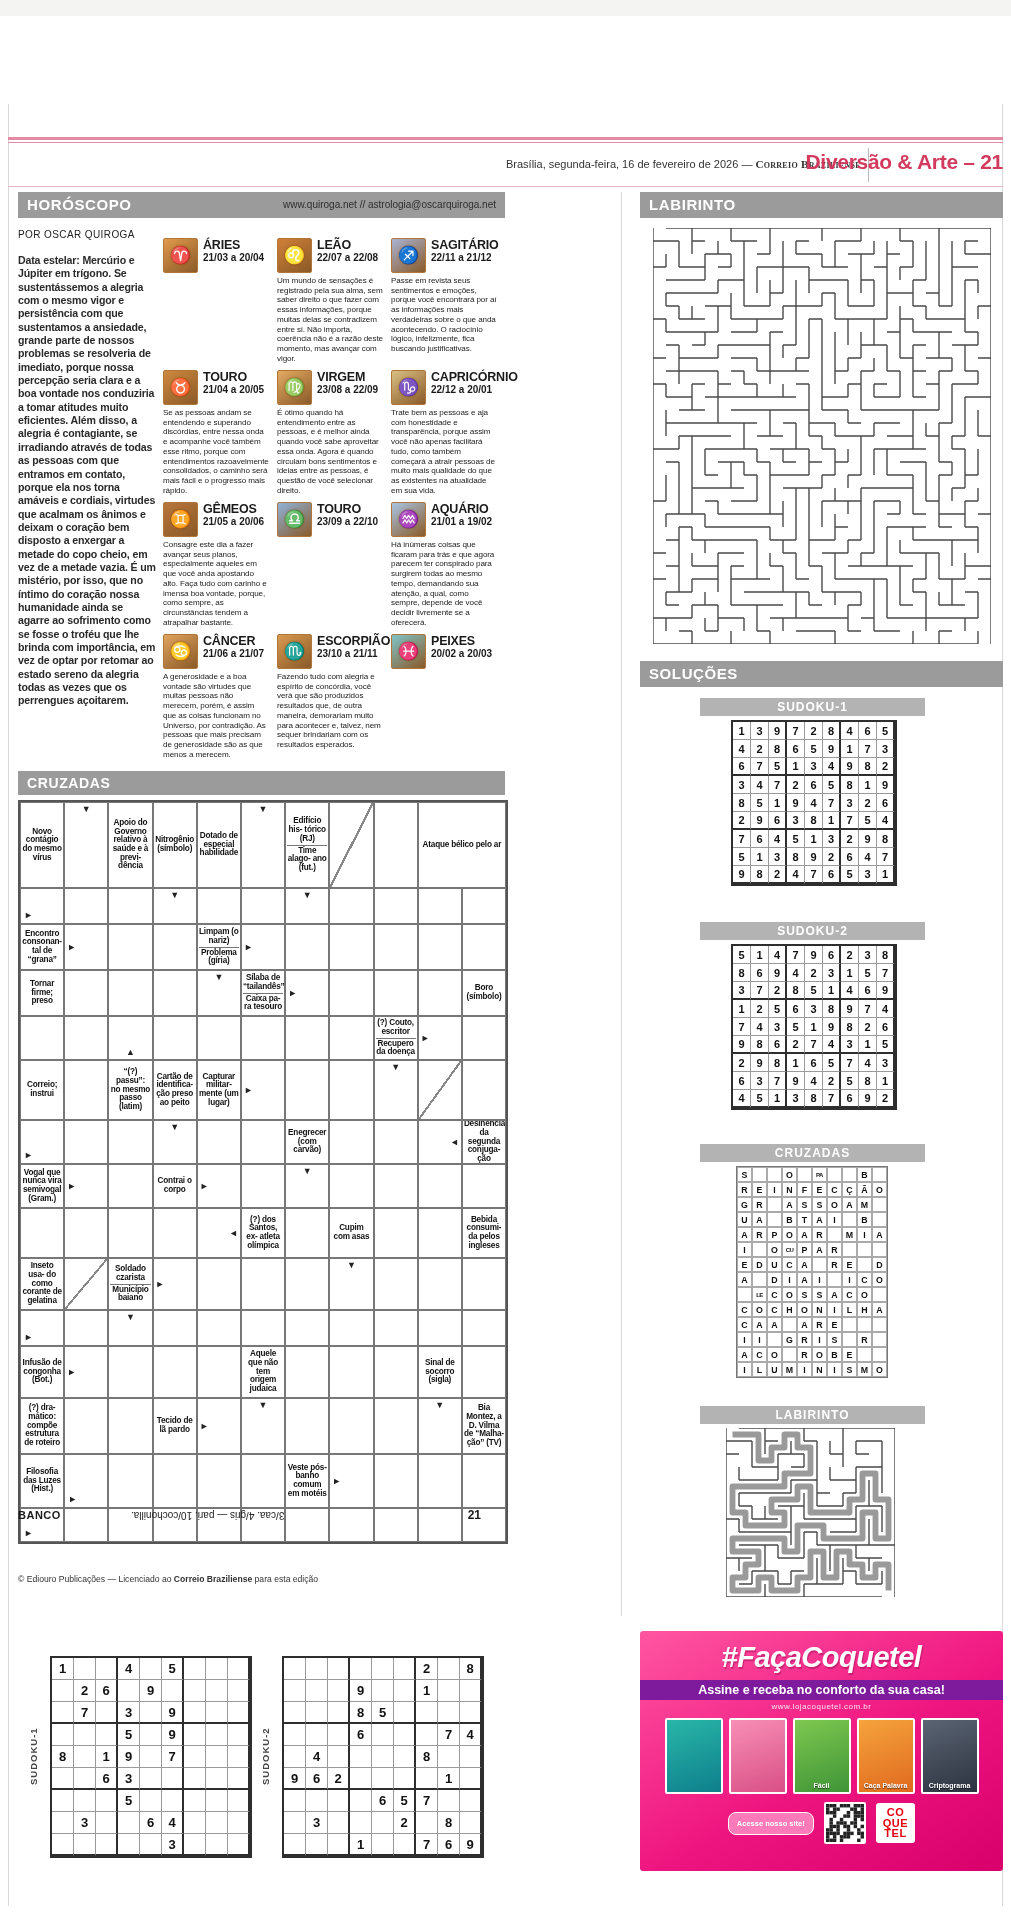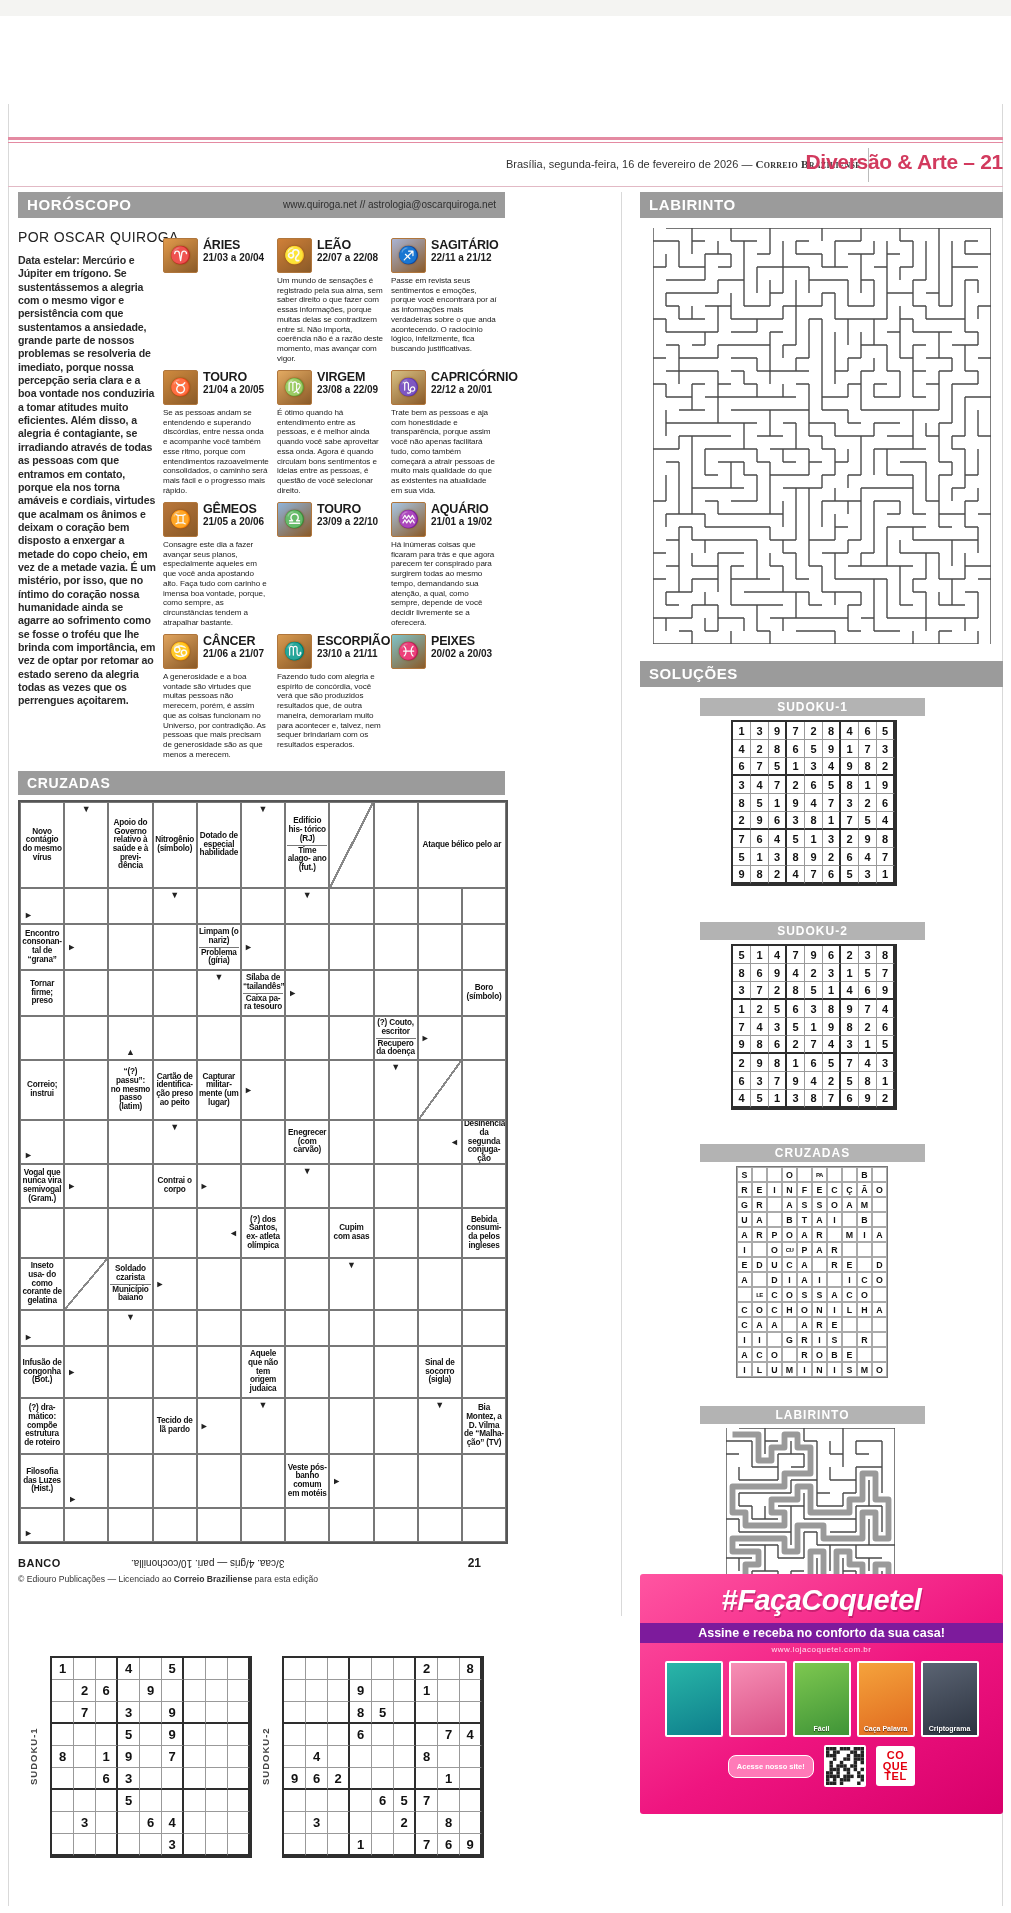--- a/index.html
+++ b/index.html
@@ -12,21 +12,21 @@
   .masthead-line{font-size:11px;color:#333;}
   .masthead-line b{font-family:"Liberation Serif",serif;font-variant:small-caps;font-weight:700;letter-spacing:.3px;}
   .section-title{font-size:21px;font-weight:700;color:#d23a5e;letter-spacing:-.3px;}
   
   .bar{background:#9b9b9b;color:#fff;font-weight:700;font-size:15px;letter-spacing:.6px;
        padding:4px 9px;box-sizing:border-box;}
   .bar .right-note{float:right;color:#2e2e2e;font-weight:400;font-size:10px;letter-spacing:0;margin-top:3px;}
   .subbar{background:#b3b3b3;color:#fff;font-weight:700;font-size:12px;text-align:center;
           padding:2px 0;letter-spacing:1px;}
   
-  .byline{font-size:14px;color:#222;letter-spacing:.4px;}
+  .byline{font-size:10px;color:#222;letter-spacing:.4px;}
   .intro{font-size:10.6px;line-height:1.26;font-weight:700;color:#2a2a2a;letter-spacing:-.15px;}
   .signs{display:grid;grid-auto-flow:column;grid-template-rows:repeat(4,132px);grid-template-columns:repeat(3,114px);}
   .sign{padding-right:8px;box-sizing:border-box;}
   .sign-head{display:flex;align-items:flex-start;}
   .sign-icon{width:33px;height:33px;border:1px solid #b0763c;border-radius:2px;flex:0 0 auto;
              display:flex;align-items:center;justify-content:center;color:#fff;font-size:17px;text-shadow:0 0 2px rgba(120,60,0,.8);}
   .sign-names{margin-left:5px;}
   .sign-name{font-size:12.5px;font-weight:700;letter-spacing:-.2px;}
   .sign-dates{font-size:10px;font-weight:700;}
   .sign-text{font-size:8.1px;line-height:1.2;color:#222;margin-top:3px;letter-spacing:-.1px;}
@@ -517,21 +517,21 @@
       <div class="cw-cell"></div>
       <div class="cw-cell"></div>
       <div class="cw-cell"></div>
       <div class="cw-cell"></div>
       <div class="cw-cell"></div>
       <div class="cw-cell"></div>
       <div class="cw-cell"></div>
       <div class="cw-cell"></div>
       <div class="cw-cell"></div>
     </div>
-  <div class="abs banco-row" style="left:18px;top:1540px;width:487px;">
+  <div class="abs banco-row" style="left:18px;top:1492px;width:487px;">
     <span class="banco-label">BANCO</span>
     <span class="banco-bank">3/caa. 4/gris — pari. 10/cochonilla.</span>
     <span class="page-num">21</span>
   </div>
   <div class="abs copyright" style="left:18px;top:1558px;">
     <span>© Ediouro Publicações — Licenciado ao </span><b>Correio Braziliense</b><span> para esta edição</span>
   </div>
 
   <div class="abs bar" style="left:640px;top:176px;width:363px;height:26px;">
     <span>LABIRINTO</span>
@@ -1022,21 +1022,21 @@
       <div class="sud-cell" style="font-size: 13px; border-bottom-color: rgb(46, 46, 46); border-bottom-width: 2px;"></div>
       <div class="sud-cell" style="font-size: 13px; border-right-color: rgb(46, 46, 46); border-right-width: 2px; border-bottom-color: rgb(46, 46, 46); border-bottom-width: 2px;"></div>
       <div class="sud-cell" style="font-size: 13px; border-bottom-color: rgb(46, 46, 46); border-bottom-width: 2px;">1</div>
       <div class="sud-cell" style="font-size: 13px; border-bottom-color: rgb(46, 46, 46); border-bottom-width: 2px;"></div>
       <div class="sud-cell" style="font-size: 13px; border-right-color: rgb(46, 46, 46); border-right-width: 2px; border-bottom-color: rgb(46, 46, 46); border-bottom-width: 2px;"></div>
       <div class="sud-cell" style="font-size: 13px; border-bottom-color: rgb(46, 46, 46); border-bottom-width: 2px;">7</div>
       <div class="sud-cell" style="font-size: 13px; border-bottom-color: rgb(46, 46, 46); border-bottom-width: 2px;">6</div>
       <div class="sud-cell" style="font-size: 13px; border-right-color: rgb(46, 46, 46); border-right-width: 2px; border-bottom-color: rgb(46, 46, 46); border-bottom-width: 2px;">9</div>
     </div>
 
-  <div class="abs ad" style="left:640px;top:1558px;width:363px;height:240px;">
+  <div class="abs ad" style="left:640px;top:1615px;width:363px;height:240px;">
     <div class="ad-hash">#FaçaCoquetel</div>
     <div class="ad-ribbon">Assine e receba no conforto da sua casa!</div>
     <div class="ad-url">www.lojacoquetel.com.br</div>
     <div id="covers" class="covers">
         <div class="cover" style="background: linear-gradient(160deg, rgb(41, 182, 168), rgb(14, 127, 140));">
           <span></span>
         </div>
         <div class="cover" style="background: linear-gradient(160deg, rgb(247, 143, 181), rgb(217, 79, 134));">
           <span></span>
         </div>

